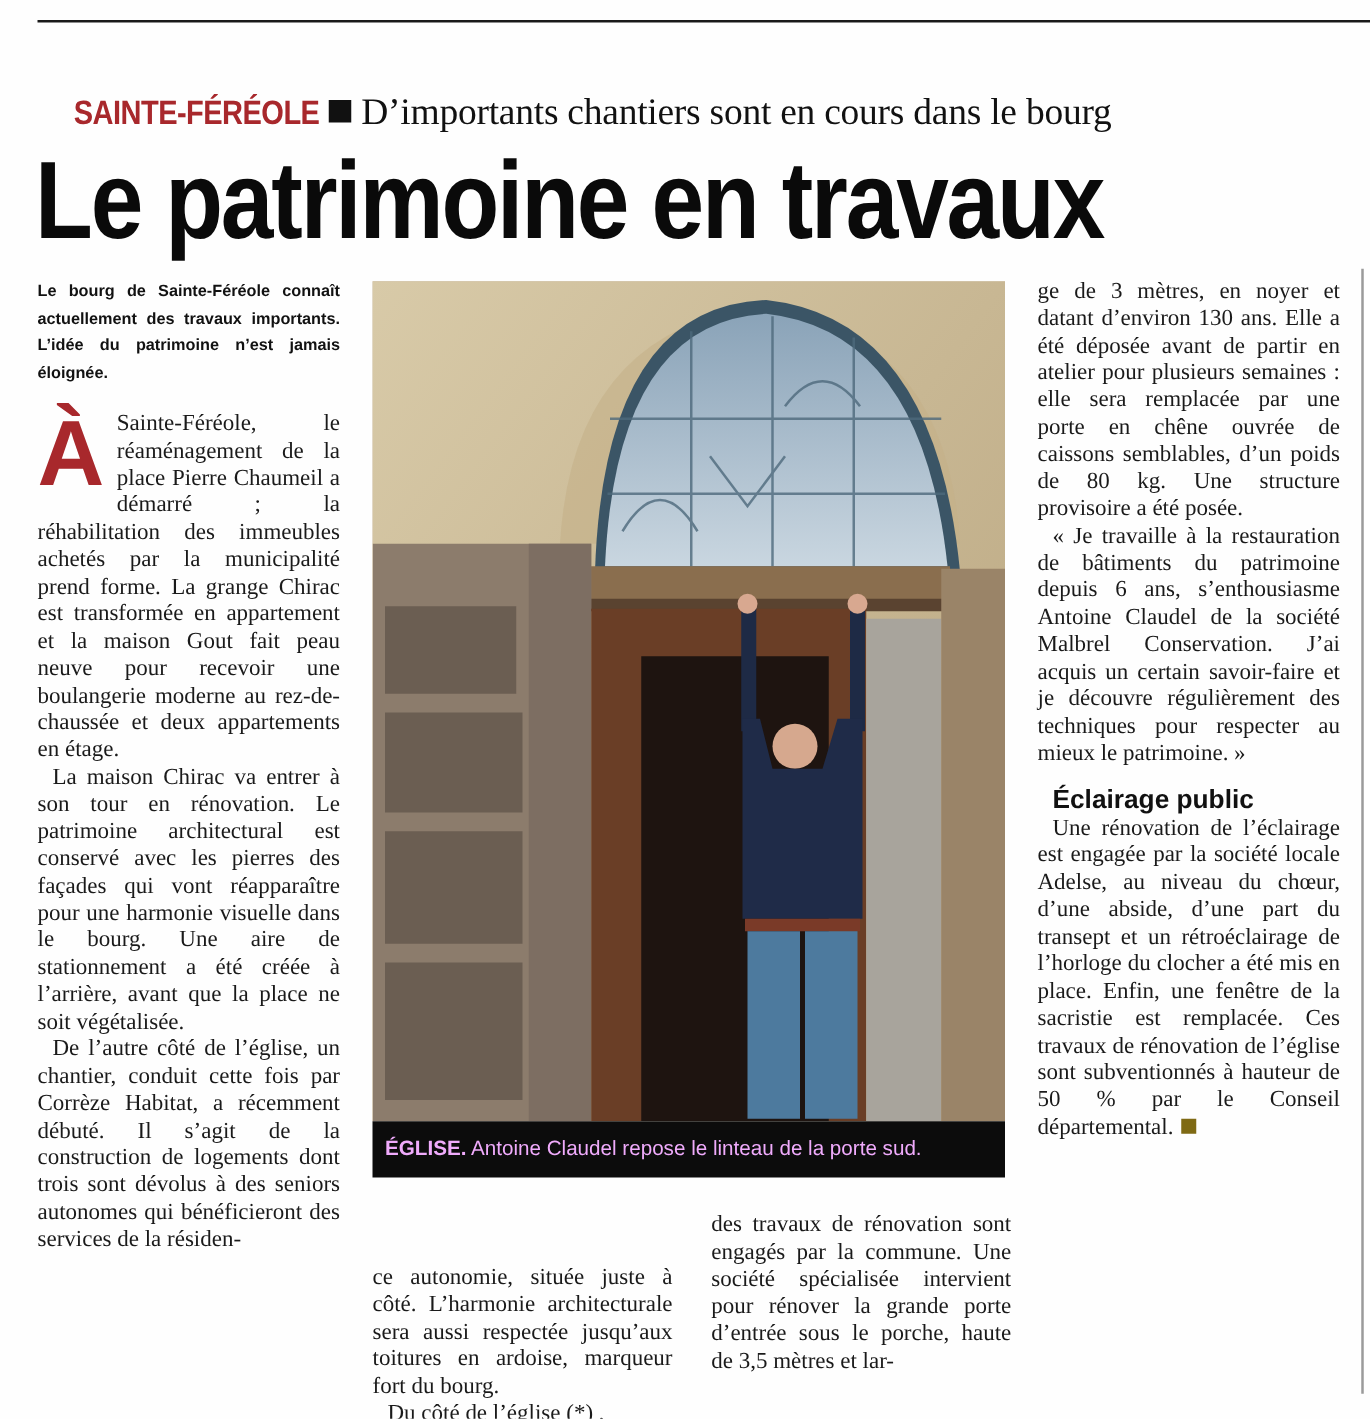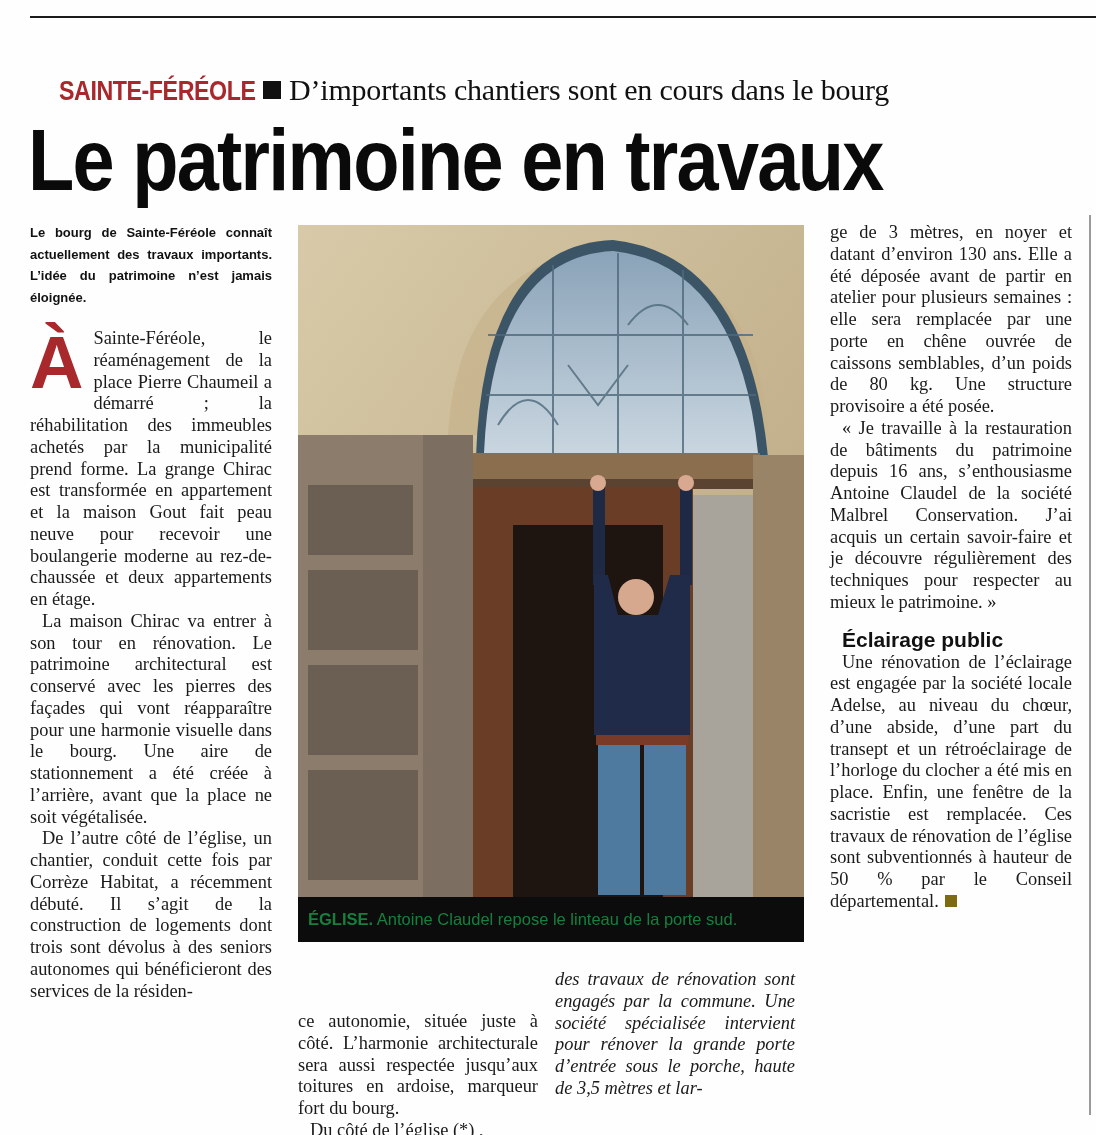--- a/index.html
+++ b/index.html
@@ -13,21 +13,21 @@
   .col { position: absolute; font-family: "Liberation Serif", serif; font-size: 18.4px; line-height: 21.75px; color: #1a1a1a; text-align: justify; }
   .col p { margin: 0; text-indent: 12px; }
   .col p.noindent { text-indent: 0; }
   .lede { font-family: "Liberation Sans", sans-serif; font-weight: bold; font-size: 13px; line-height: 21.5px; text-align: justify; margin: 0 0 20px 0; color: #111; }
   .dropcap { float: left; font-family: "Liberation Sans", sans-serif; font-weight: bold; color: #a8282c; font-size: 74px; line-height: 62px; margin: 4px 10px 0 0; height: 64px; }
   .subhead { font-family: "Liberation Sans", sans-serif; font-weight: bold; font-size: 21px; line-height: 24px; margin: 14px 0 0 12px; text-indent: 0; color: #111; }
   .endmark { display: inline-block; width: 12px; height: 12px; background: #7f6a14; margin-left: 6px; vertical-align: 0; }
   .footnote { font-size: 14.5px; line-height: 17.5px; margin-top: 4px; }
   .photo { position: absolute; left: 298px; top: 225px; width: 506px; height: 672px; overflow: hidden; background: #c9b898; }
   .photo svg { display: block; }
-  .caption { position: absolute; left: 298px; top: 897px; width: 506px; height: 45px; background: #0c0c0c; color: #15803d; font-family: "Liberation Sans", sans-serif; font-size: 16.5px; line-height: 45px; padding-left: 10px; box-sizing: border-box; white-space: nowrap; }
+  .caption { position: absolute; left: 298px; top: 897px; width: 506px; height: 45px; background: #0c0c0c; color: #f0abfc; font-family: "Liberation Sans", sans-serif; font-size: 16.5px; line-height: 45px; padding-left: 10px; box-sizing: border-box; white-space: nowrap; }
   .caption .cap-kicker { font-weight: bold; }
   .col-divider { position: absolute; left: 1089px; top: 215px; width: 2px; height: 900px; background: #9a9a9a; }
 </style>
 </head>
 <body>
 
 <div class="top-rule"></div>
 
 <div class="kicker">
   <span class="place">SAINTE-FÉRÉOLE</span><span class="square"></span><span class="sub">D’importants chantiers sont en cours dans le bourg</span>
@@ -97,24 +97,24 @@
 </div>
 <div class="caption">
   <span class="cap-kicker">ÉGLISE.</span><span> Antoine Claudel repose le linteau de la porte sud.</span>
 </div>
 
 <div class="col" style="left:298px; top:1011px; width:240px;">
   <p class="noindent">ce autonomie, située juste à côté. L’harmonie architecturale sera aussi respectée jusqu’aux toitures en ardoise, marqueur fort du bourg.</p>
   <p>Du côté de l’église (*) ,</p>
 </div>
 
-<div class="col" style="left:555px; top:969px; width:240px;font-style:italic;">
+<div class="col" style="left:569px; top:969px; width:240px;">
   <p class="noindent">des travaux de rénovation sont engagés par la commune. Une société spécialisée intervient pour rénover la grande porte d’entrée sous le porche, haute de 3,5 mètres et lar-</p>
 </div>
 
 <div class="col" style="left:830px; top:222px; width:242px;">
   <p class="noindent">ge de 3 mètres, en noyer et datant d’environ 130 ans. Elle a été déposée avant de partir en atelier pour plusieurs semaines : elle sera remplacée par une porte en chêne ouvrée de caissons semblables, d’un poids de 80 kg. Une structure provisoire a été posée.</p>
-  <p>« Je travaille à la restauration de bâtiments du patrimoine depuis 16 ans, s’enthousiasme Antoine Claudel de la société Malbrel Conservation. J’ai acquis un certain savoir-faire et je découvre régulièrement des techniques pour respecter au mieux le patrimoine. »</p>
+  <p>« Je travaille à la restauration de bâtiments du patrimoine depuis 6 ans, s’enthousiasme Antoine Claudel de la société Malbrel Conservation. J’ai acquis un certain savoir-faire et je découvre régulièrement des techniques pour respecter au mieux le patrimoine. »</p>
   <div class="subhead">Éclairage public</div>
   <p><span>Une rénovation de l’éclairage est engagée par la société locale Adelse, au niveau du chœur, d’une abside, d’une part du transept et un rétroéclairage de l’horloge du clocher a été mis en place. Enfin, une fenêtre de la sacristie est remplacée. Ces travaux de rénovation de l’église sont subventionnés à hauteur de 50 % par le Conseil départemental.</span><span class="endmark"></span></p>
 </div>
 
 <div class="col-divider"></div>
 
 </body></html>

